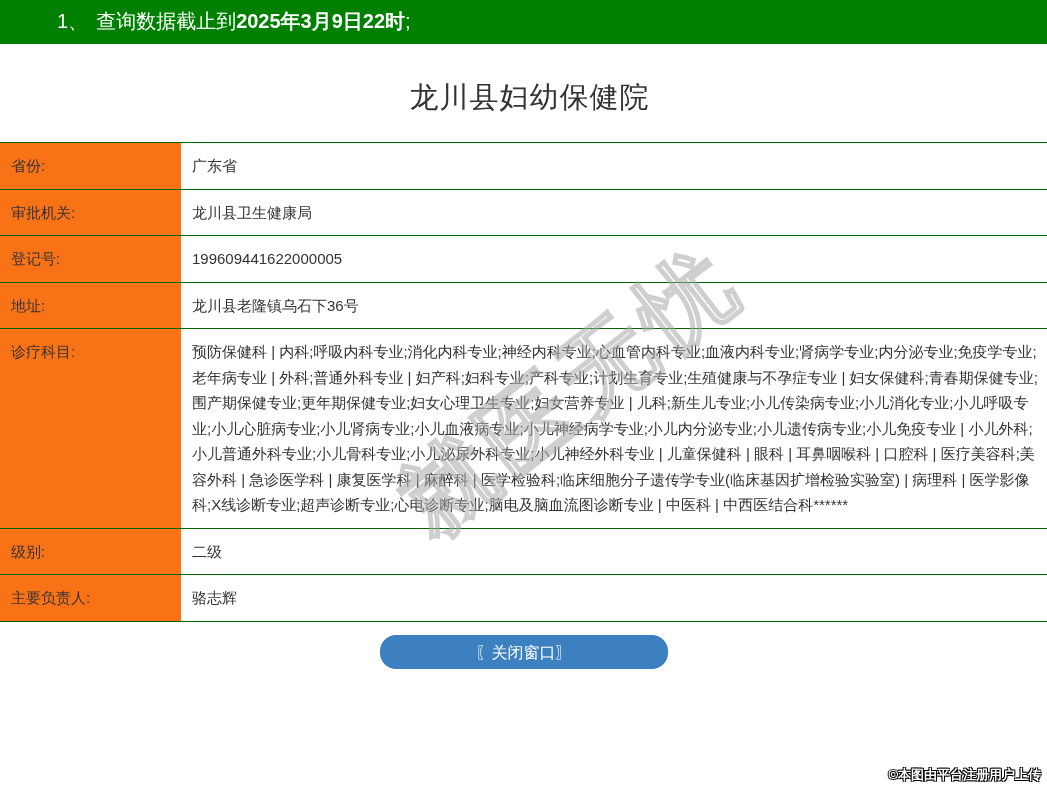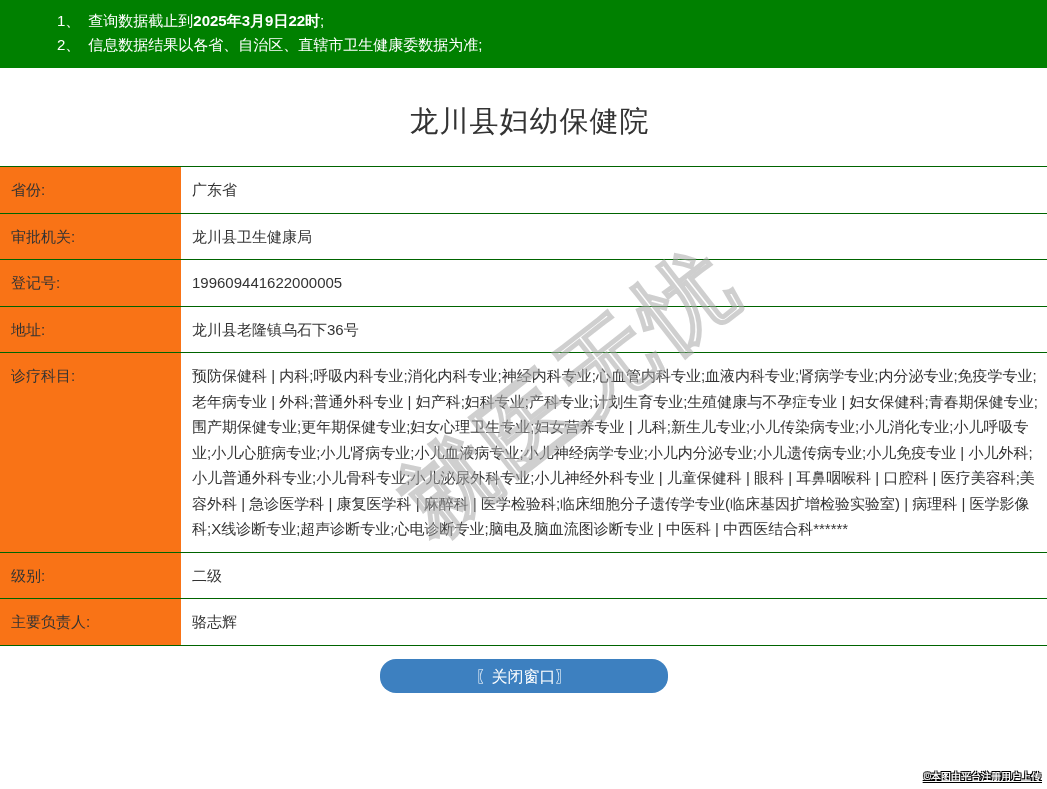--- a/index.html
+++ b/index.html
@@ -8,21 +8,21 @@
     background:#ffffff;
     font-family:"Liberation Sans","DejaVu Sans",sans-serif;
     color:#333;
   }
   
   .notice-bar{
     width:100%;box-sizing:border-box;
     background:#008000;color:#ffffff;
     padding:9px 20px 11px 57px;
   }
-  .notice-line{font-size:15px;line-height:24px;white-space:nowrap;}
+  .notice-line{font-size:20px;line-height:24px;white-space:nowrap;}
   .notice-line .num{margin-right:8px;}
   .notice-line b{font-weight:bold;}
   
   .page-title{
     text-align:center;font-size:29px;font-weight:400;color:#333;
     margin:34px 0 24px 12px;letter-spacing:1px;
   }
   
   table.info{
     width:100%;border-collapse:collapse;table-layout:fixed;
@@ -50,34 +50,30 @@
     text-align:center;font-size:92px;font-weight:bold;
     letter-spacing:8px;white-space:nowrap;
     transform:rotate(-38deg);
     color:rgba(255,255,255,0.12);
     -webkit-text-stroke:2px rgba(160,160,160,0.5);
     pointer-events:none;z-index:5;
   }
   
   .photo-credit{
     position:absolute;right:6px;bottom:5px;z-index:6;
-    font-size:10px;font-weight:bold;color:#fff;
+    font-size:13px;font-weight:bold;color:#fff;
     text-shadow:-1px -1px 0 #000,1px -1px 0 #000,-1px 1px 0 #000,1px 1px 0 #000;
-    text-decoration:underline;
   }
 </style>
 </head>
 <body>
 
 <div class="notice-bar" style="background: rgb(0, 128, 0);">
   <div class="notice-line">
     <span class="num">1、</span><span>查询数据截止到</span><b>2025年3月9日22时</b><span>;</span>
-  </div>
-  <div class="notice-line">
-    <span class="num">2、</span><span>信息数据结果以各省、自治区、直辖市卫生健康委数据为准;</span><b></b><span></span>
   </div>
 </div>
 
 <h1 class="page-title">龙川县妇幼保健院</h1>
 
 <table class="info">
   <tbody>
     <tr>
       <td class="lbl">省份:</td>
       <td class="val">广东省</td>

